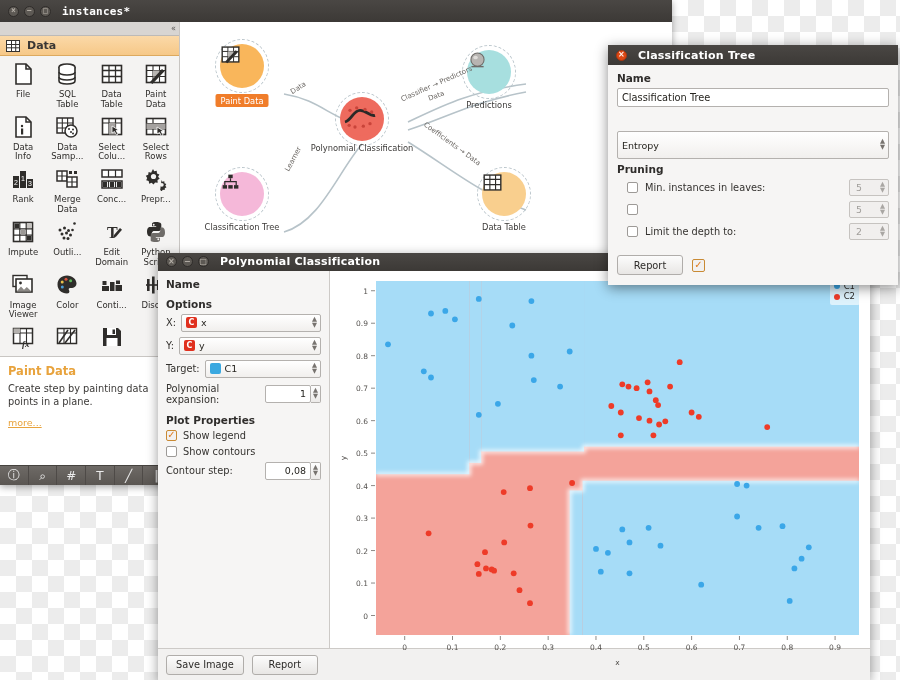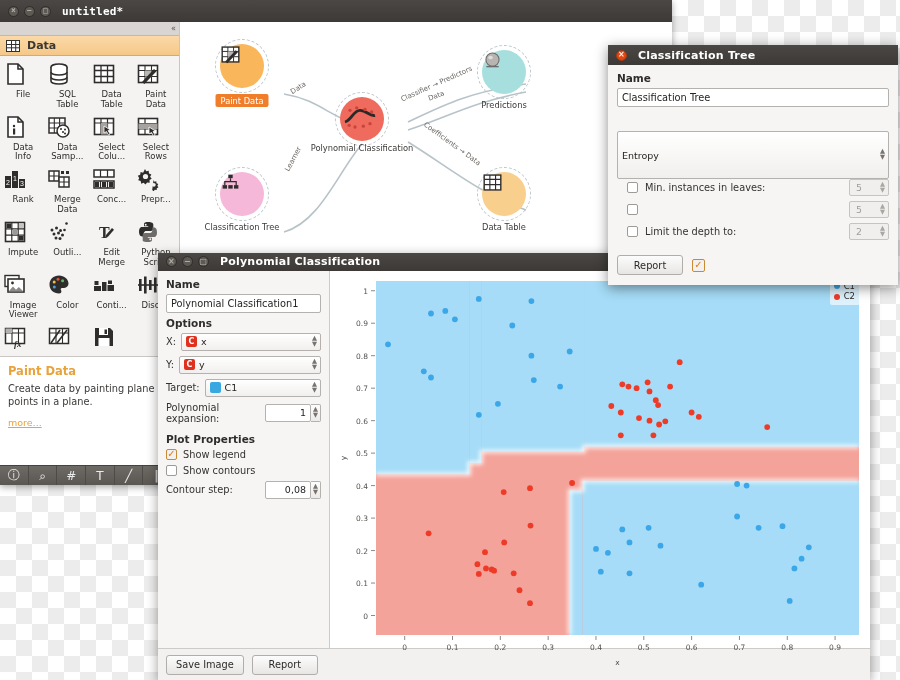--- a/index.html
+++ b/index.html
@@ -78,21 +78,21 @@
   #widget-grid {
     flex: 0 0 auto;
     display: grid;
     grid-template-columns: repeat(4, 1fr);
     padding: 3px 1px 0 1px;
     background:#f4f3f2;
     overflow:hidden;
     height: 300px;
   }
   .wg {
-    display:flex; flex-direction:column; 
+    display:flex; flex-direction:column; align-items:center;
     padding: 3px 1px 2px 1px;
     font-size: 8.5px; color:#2f2d2b; line-height:1.12; text-align:center;
   }
   .wg .ico { width:26px; height:26px; margin-bottom:2px; position:relative; }
   .wg .lbl { white-space:pre-line; }
 
   
   #desc-box {
     border-top:1px solid #c9c6c3; background:#fff;
     padding: 7px 8px 4px 8px; flex:1 1 auto; overflow:hidden;
@@ -218,21 +218,21 @@
   #ct-footer{height:40px;display:flex;align-items:center;gap:9px;padding:0 9px;}
 </style>
 </head>
 <body>
 
 <div class="win" id="app-window">
   <div class="titlebar">
     <span class="tb-btn">×</span>
     <span class="tb-btn">−</span>
     <span class="tb-btn">□</span>
-    <span class="tb-title">untitled*</span>
+    <span class="tb-title">instances*</span>
   </div>
 
   <div id="app-body">
 
     <div id="sidebar">
       <div id="sidebar-topbar">
         <span>«</span>
       </div>
 
       <div id="cat-header">
@@ -389,21 +389,21 @@
                 </g>
               </svg></span>
             <span class="lbl">Outli...</span>
           </div>
           <div class="wg">
             <span class="ico"><svg width="24" height="24" viewBox="0 0 24 24">
                 <text x="7" y="18" font-size="16" font-weight="bold" fill="#2f2d2b" font-family="serif">T</text>
                 <path d="M14 15l6-7 2 1.7-6 7-2.6.8z" fill="#2f2d2b"></path>
               </svg></span>
             <span class="lbl">Edit
-Merge</span>
+Domain</span>
           </div>
           <div class="wg">
             <span class="ico"><svg width="24" height="24" viewBox="0 0 24 24">
                 <path d="M12 2c-4 0-4 1.8-4 1.8v2.4h4.2v.8H6.2S3 6.6 3 11.6s2.8 4.8 2.8 4.8h1.9v-2.7s-.1-2.8 2.7-2.8h4.3s2.6.05 2.6-2.5V4.5S17.7 2 12 2zM9.7 3.8a.95.95 0 110 1.9.95.95 0 010-1.9z" fill="#2f2d2b"></path>
                 <path d="M12 22c4 0 4-1.8 4-1.8v-2.4h-4.2v-.8h6s3.2.4 3.2-4.6-2.8-4.8-2.8-4.8h-1.9v2.7s.1 2.8-2.7 2.8H9.3s-2.6-.05-2.6 2.5v4.9S6.3 22 12 22zm2.3-1.8a.95.95 0 110-1.9.95.95 0 010 1.9z" fill="#6f6c69"></path>
               </svg></span>
             <span class="lbl">Python
 Script</span>
           </div>
           <div class="wg">
@@ -474,21 +474,21 @@
             <span class="lbl"></span>
           </div>
           <div class="wg">
             <span class="ico"><svg width="24" height="24" viewBox="0 0 24 24"></svg></span>
             <span class="lbl"></span>
           </div>
         </div>
 
       <div id="desc-box">
         <div id="desc-title">Paint Data</div>
-        <div id="desc-text">Create data by painting plane points in a plane.</div>
+        <div id="desc-text">Create step by painting data points in a plane.</div>
         <div id="desc-more">more...</div>
       </div>
 
       <div id="sb-toolbar">
           <div class="sbt">ⓘ</div>
           <div class="sbt">⌕</div>
           <div class="sbt">#</div>
           <div class="sbt">T</div>
           <div class="sbt">╱</div>
           <div class="sbt">‖</div>
@@ -532,21 +532,21 @@
                   <circle cx="19" cy="9" r="1"></circle>
                   <circle cx="5.5" cy="17" r="1"></circle>
                   <circle cx="9" cy="18" r="1"></circle>
                   <circle cx="14" cy="17.5" r="1"></circle>
                   <circle cx="18" cy="16" r="1"></circle>
                 </g>
               </svg>
             </div>
             <div class="node-label" style="top: 46px;">Polynomial Classification</div>
           </div>
-          <div class="node" style="left: 302px; top: 28px;">
+          <div class="node" style="left: 287px; top: 28px;">
             <div class="ring"></div>
             <div class="disc" style="background: rgb(167, 223, 223);">
               <svg width="21" height="21" viewBox="0 0 24 24">
                 <circle cx="12" cy="11" r="7.5" fill="#b7b4b1" stroke="#6e6b68" stroke-width="1.2"></circle>
                 <ellipse cx="9.8" cy="8.6" rx="2.6" ry="2.1" fill="#e8e6e4" opacity=".8"></ellipse>
                 <path d="M5 19h14" stroke="#6e6b68" stroke-width="1.6"></path>
               </svg>
             </div>
             <div class="node-label">Predictions</div>
           </div>
@@ -589,21 +589,20 @@
   <div class="titlebar">
     <span class="tb-btn">×</span>
     <span class="tb-btn">−</span>
     <span class="tb-btn">□</span>
     <span class="tb-title">Polynomial Classification</span>
   </div>
 
   <div id="poly-body">
     <div id="poly-left">
       <div class="sec-h first">Name</div>
-      <div class="txtin">Polynomial Classification1</div>
 
       <div class="sec-h">Options</div>
 
       <div class="opt-row">
         <span class="olbl">X:</span>
         <span class="combo">
           <span class="vchip red">C</span>
           <span>x</span>
           <span class="spin">▲<br>▼</span>
         </span>
@@ -816,20 +815,21 @@
 
   <div id="ct-body">
     <div class="sec-h first">Name</div>
     <div class="txtin">Classification Tree</div>
 
     <div class="combo" style="height:19px;margin-top:24px;">
       <span>Entropy</span>
       <span class="spin">▲<br>▼</span>
     </div>
 
+    <div class="sec-h">Pruning</div>
 
     <div class="ct-chk">
       <span class="chkbox"></span>
       <span>Min. instances in leaves:</span>
       <span class="ct-num">
         <span>5</span>
         <span class="spin">▲<br>▼</span>
       </span>
     </div>
 

